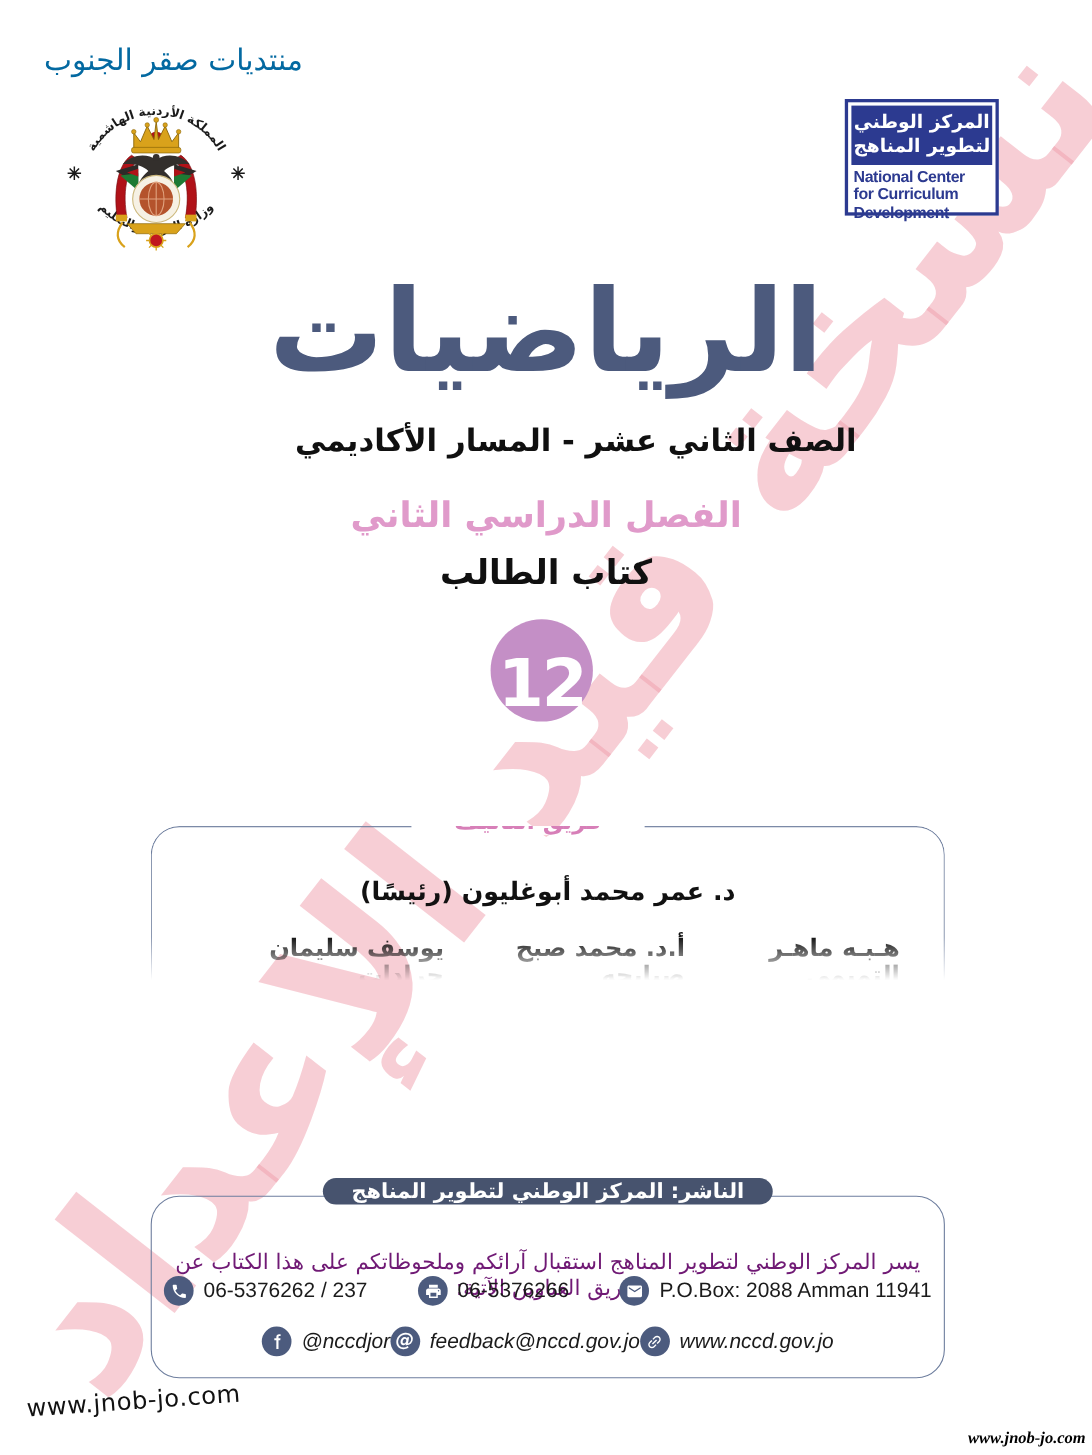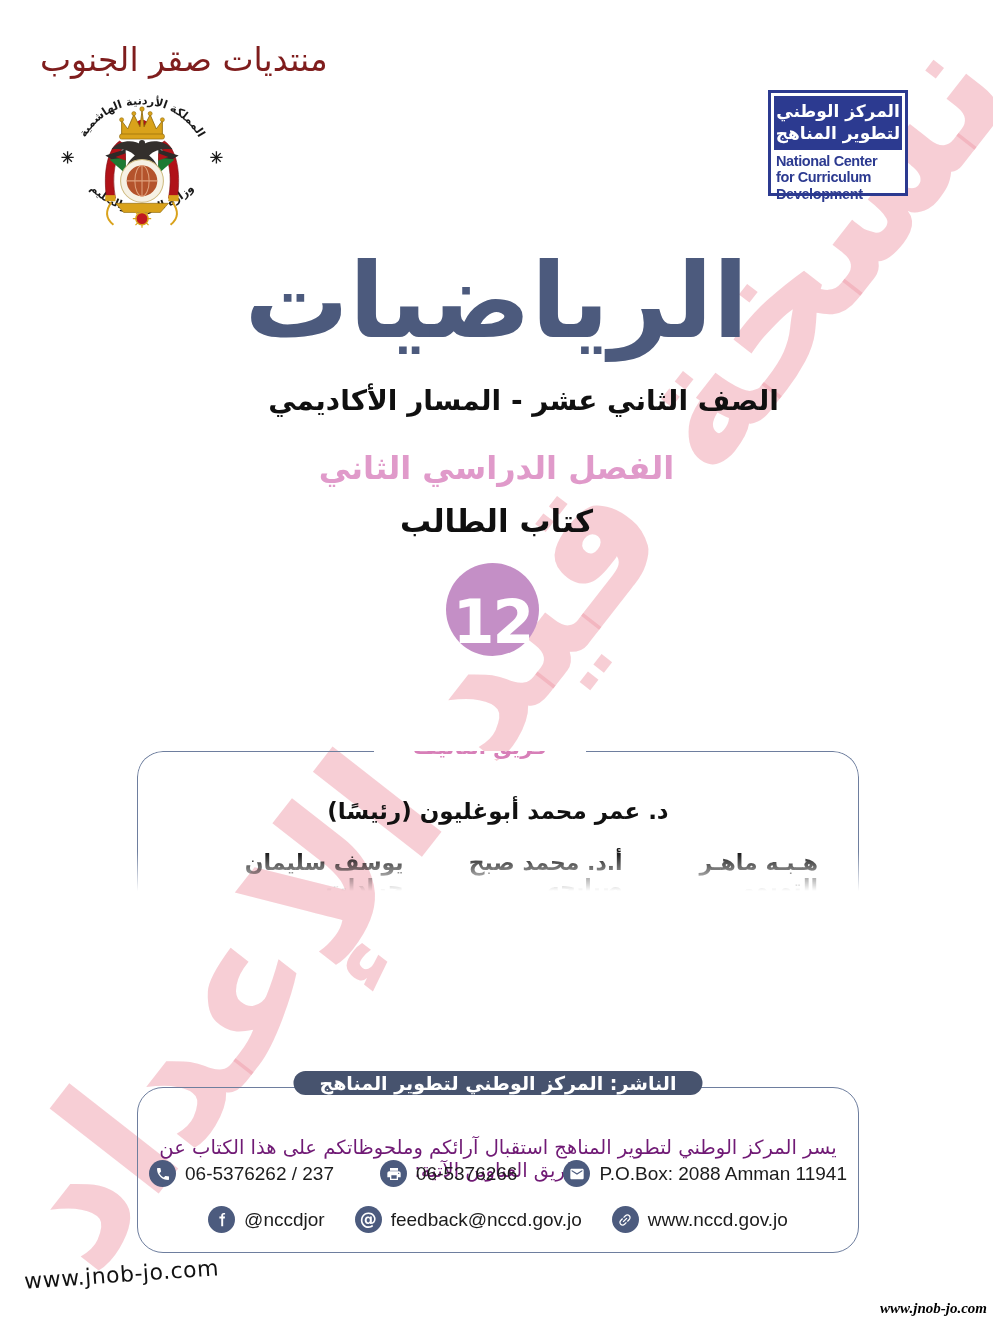--- a/index.html
+++ b/index.html
@@ -11,21 +11,21 @@
   .watermark{
     position:absolute;left:505px;top:648px;
     transform:translate(-50%,-50%) rotate(-52deg);
     font-size:182px;font-weight:bold;white-space:nowrap;direction:rtl;
     color:rgba(240,158,172,0.5);z-index:1;pointer-events:none;
     font-family:"DejaVu Sans",sans-serif;
   }
   .content{position:relative;z-index:2;width:100%;height:100%;}
   
   .forum-header{
-    position:absolute;left:40px;top:40px;font-size:33px;color:#7f1d1d;
+    position:absolute;left:40px;top:40px;font-size:27px;color:#0369a1;
     direction:rtl;font-weight:normal;
   }
   .emblem{position:absolute;left:58px;top:82px;width:168px;height:158px;}
   .nccd-box{
     position:absolute;left:768px;top:90px;width:140px;height:106px;
     border:3px solid #2c3a90;background:#fff;box-sizing:border-box;padding:3px;
   }
   .nccd-ar{
     background:#2c3a90;color:#fff;text-align:center;direction:rtl;
     font-size:17px;font-weight:bold;line-height:1.3;padding:4px 0 6px 0;
@@ -97,21 +97,21 @@
   .feedback-note{
     position:absolute;top:48px;left:0;width:100%;text-align:center;
     font-size:19.5px;color:#701a75;direction:rtl;
   }
   .contact-row{
     position:absolute;top:72px;left:0;width:100%;
     display:flex;justify-content:center;align-items:center;gap:46px;
   }
   .social-row{
     position:absolute;top:118px;left:0;width:100%;
-    display:flex;justify-content:center;align-items:center;gap:30px;
+    display:flex;justify-content:center;align-items:center;font-style:italic;
   }
   .c-item{display:flex;align-items:center;gap:9px;}
   .c-item .txt{
     font-family:"Liberation Sans",sans-serif;font-size:19px;color:#1b1b1b;
   }
   .icon-circle{
     width:27px;height:27px;border-radius:50%;background:#4c5b7e;
     display:flex;align-items:center;justify-content:center;flex:0 0 auto;
   }
   .icon-circle svg{width:16px;height:16px;fill:#fff;}

